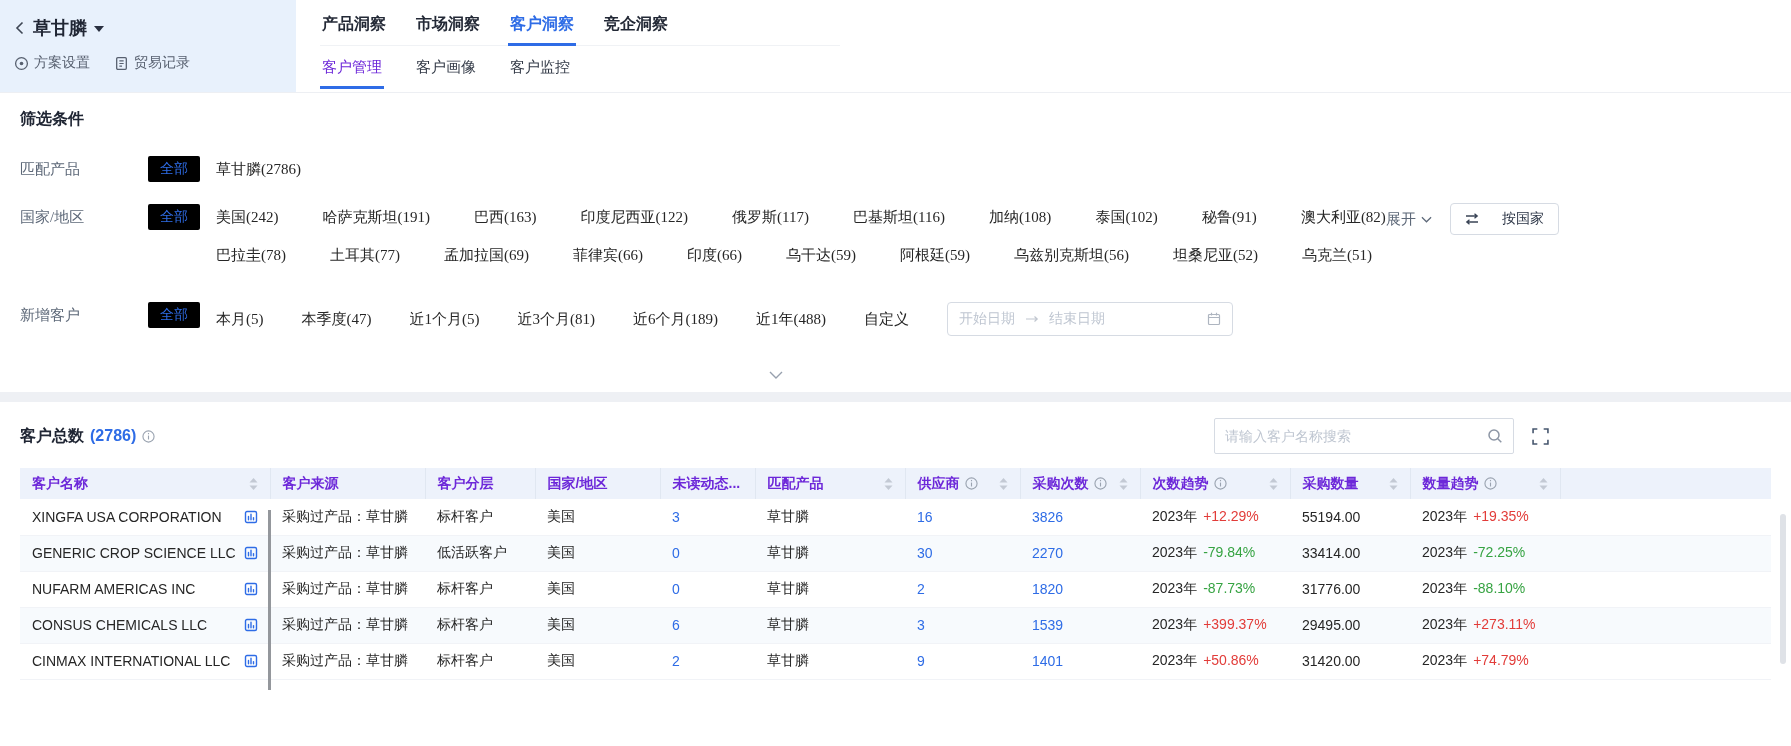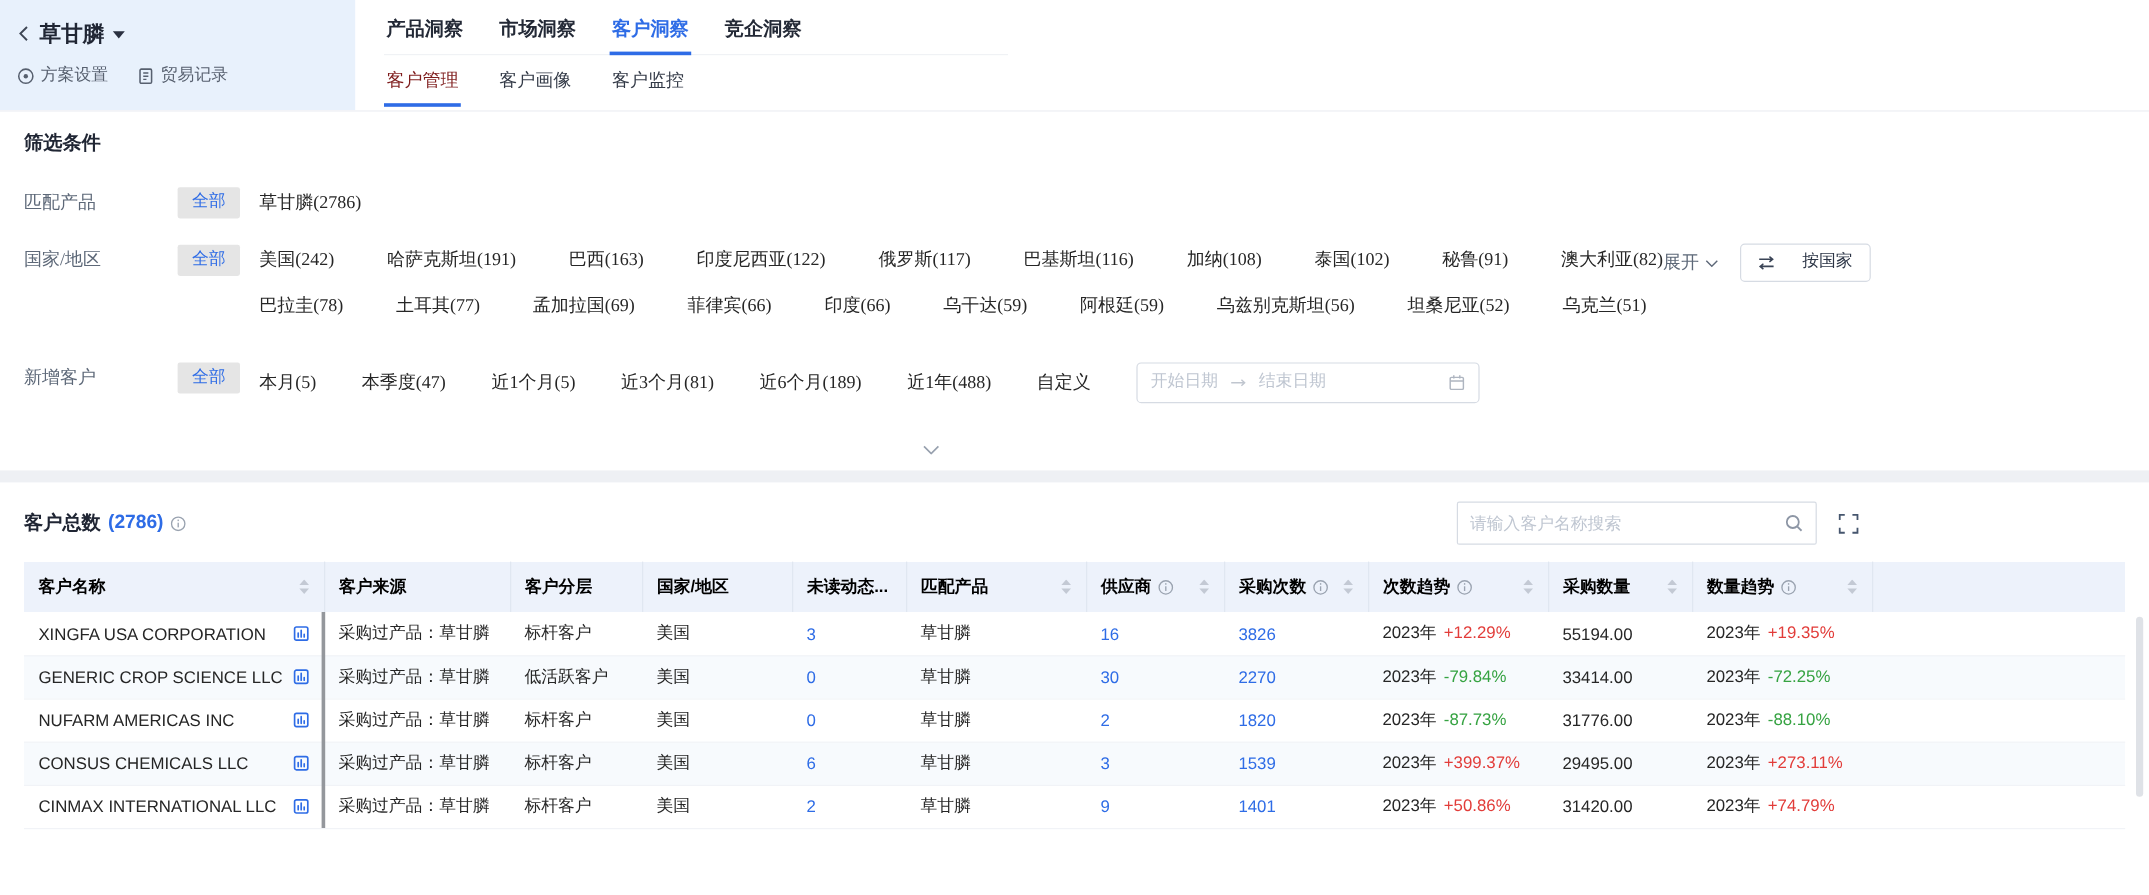--- a/index.html
+++ b/index.html
@@ -17,28 +17,28 @@
   .product-row { display:flex; align-items:center; gap:7px; font-size:18px; font-weight:700; color:#202634; cursor:pointer; }
   .caret-down { width:0; height:0; border-left:5px solid transparent; border-right:5px solid transparent; border-top:6px solid #2a3040; margin-top:2px; }
   .product-actions { display:flex; gap:24px; margin-top:14px; font-size:14px; color:#57606f; }
   .p-action { display:flex; align-items:center; gap:5px; cursor:pointer; }
   .topbar-right { flex:1; padding:10px 0 0 24px; display:flex; flex-direction:column; }
   .main-tabs { display:flex; gap:26px; font-size:16px; font-weight:700; color:#232936; border-bottom:1px solid #f0f2f5; width:520px; }
   .main-tab { padding:4px 2px 8px; cursor:pointer; border-bottom:3px solid transparent; margin-bottom:-1px; white-space:nowrap; }
   .main-tab.active { color:#2e6ce6; border-bottom-color:#2e6ce6; }
   .sub-tabs { display:flex; gap:30px; font-size:15px; color:#333a47; margin-top:10px; }
   .sub-tab { padding:2px 2px 9px; cursor:pointer; border-bottom:3px solid transparent; white-space:nowrap; }
-  .sub-tab.active { color:#7f1d1d; border-bottom-color:#2e6ce6; }
+  .sub-tab.active { color:#6d28d9; border-bottom-color:#2e6ce6; }
 
   
   .filter-panel { background:#fff; border-top:1px solid #edeff3; padding:16px 20px 0; flex:none;font-family:Liberation Serif, serif; }
   .filter-title { font-size:16px; font-weight:700; color:#202634; margin-bottom:26px; }
   .filter-row { display:flex; margin-bottom:22px; font-size:15px; line-height:26px; }
   .f-label { width:128px; flex:none; color:#5d6878; }
-  .chip-all { flex:none; background:#e5e5e5; color:#2e6ce6; padding:0 12px; height:26px; border-radius:2px; margin-right:16px; cursor:pointer; font-size:14px; display:flex; align-items:center; }
+  .chip-all { flex:none; background:#000000; color:#2e6ce6; padding:0 12px; height:26px; border-radius:2px; margin-right:16px; cursor:pointer; font-size:14px; display:flex; align-items:center; }
   .f-values { display:flex; gap:42px; align-items:flex-start; }
   .f-item { cursor:pointer; white-space:nowrap; color:#262626; }
   .country-block { flex:1; display:flex; }
   .country-lines { flex:1; }
   .country-line { display:flex; gap:44px; margin-bottom:12px; }
   .country-controls { flex:none; display:flex; align-items:center; gap:18px; margin-right:230px; height:30px; }
   .expand-link { display:flex; align-items:center; gap:5px; color:#5d6878; cursor:pointer; white-space:nowrap; }
   .by-country-btn { display:flex; align-items:center; gap:23px; border:1px solid #d6dbe3; border-radius:4px; height:32px; padding:0 14px; font-size:14px; color:#2b3445; background:#fff; cursor:pointer; white-space:nowrap; }
   .nc-values { display:flex; gap:38px; align-items:center; }
   .custom-label { cursor:pointer; white-space:nowrap; color:#262626; }
@@ -51,21 +51,21 @@
   .table-toolbar { display:flex; align-items:center; margin-bottom:14px; height:36px; }
   .tt-title { display:flex; align-items:center; gap:6px; font-size:16px; font-weight:700; color:#202634; }
   .tt-count { color:#2e6ce6; }
   .tt-right { margin-left:auto; display:flex; align-items:center; gap:18px; margin-right:222px; }
   .search-box { display:flex; align-items:center; width:300px; height:36px; border:1px solid #d6dbe3; border-radius:2px; padding:15px 10px; background:#fff; }
   .search-box input { border:0; outline:0; flex:1; font:inherit; font-size:14px; color:#333; background:transparent; min-width:0; }
   .search-box input::placeholder { color:#bfc6d1; }
   .fullscreen-btn { cursor:pointer; display:flex; }
 
   table { width:100%; border-collapse:collapse; table-layout:fixed; font-size:14px; }
-  thead th { background:#edf2fb; height:42px; font-weight:700; color:#000000; text-align:right; padding:0 12px; border-right:1px solid #e0e7f1; white-space:nowrap; overflow:hidden; }
+  thead th { background:#edf2fb; height:31px; font-weight:700; color:#6d28d9; text-align:right; padding:0 12px; border-right:1px solid #e0e7f1; white-space:nowrap; overflow:hidden; }
   thead th.no-sep { border-right:0; }
   .th-flex { display:flex; align-items:center; gap:5px; }
   .th-flex .sort { margin-left:auto; flex:none; }
   tbody td { height:36px; padding:0 12px; border-bottom:1px solid #f1f3f7; white-space:nowrap; overflow:hidden; color:#262626; }
   tbody tr:nth-of-type(even) { background:#f7fafd; }
   td.blue { color:#2e6ce6; cursor:pointer; }
   .name-cell { display:flex; align-items:center; gap:8px; }
   .name-text { overflow:hidden; text-overflow:ellipsis; cursor:pointer; }
   .biz-icon { margin-left:auto; flex:none; cursor:pointer; display:flex; }
   .trend-year { margin-right:6px; }

